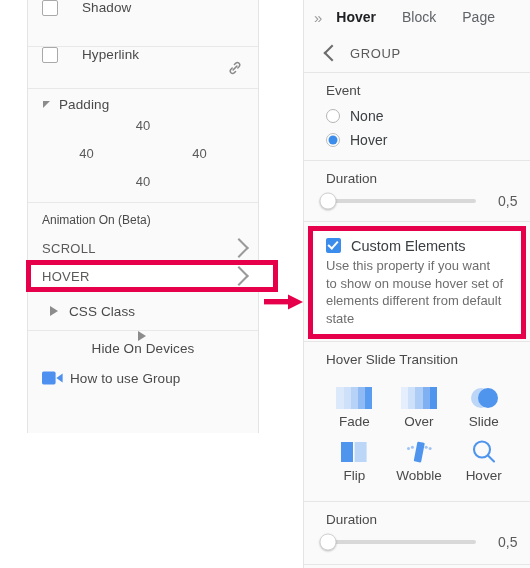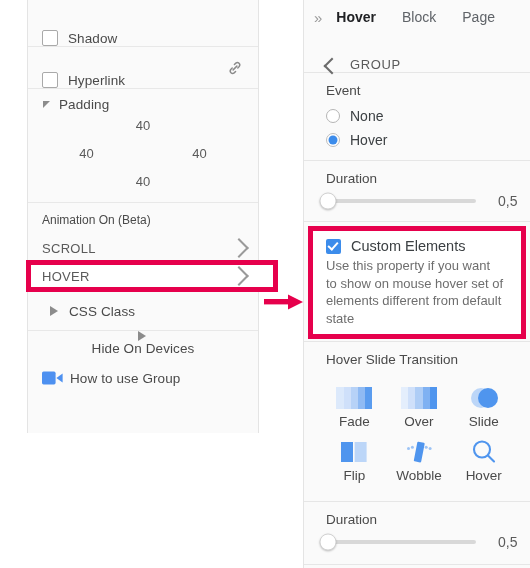--- a/index.html
+++ b/index.html
@@ -18,21 +18,21 @@
     position:absolute;left:27px;top:0;width:232px;height:433px;
     background:#fafafa;
     border-left:1px solid #e4e4e4;
     border-right:1px solid #e4e4e4;
     box-sizing:border-box;
   }
   .lrow{
     position:relative;box-sizing:border-box;
     border-bottom:1px solid #e8e8e8;
     padding:0 14px;
-    display:flex;align-items:flex-end;
+    display:flex;align-items:flex-start;gap:14px;
   }
   .cbox{
     width:14px;height:14px;border:1px solid #a9a9a9;border-radius:2px;
     background:#fff;display:inline-block;flex:none;margin-right:10px;
   }
   .ltxt{font-size:13.5px;color:#4a4a4a;letter-spacing:.1px;}
   .link-icon{position:absolute;right:14px;top:50%;transform:translateY(-50%);
     width:18px;height:18px;color:#8a8a8a;}
 
   
@@ -90,21 +90,21 @@
     background:#fafafa;border-left:1px solid #e4e4e4;box-sizing:border-box;
   }
   .sect{box-sizing:border-box;border-bottom:1px solid #e6e6e6;}
   .tabs{
     display:flex;align-items:center;height:34px;padding:0 8px 0 10px;box-sizing:border-box;gap:0;
   }
   .dchev{font-size:15px;color:#9a9a9a;margin-right:14px;line-height:1;}
   .tab{font-size:14px;color:#5f6368;margin-right:26px;white-space:nowrap;}
   .tab.active{color:#202124;font-weight:bold;}
   .tab:last-child{margin-right:0;}
-  .group-row{display:flex;align-items:flex-end;height:38px;padding-left:22px;box-sizing:border-box;}
+  .group-row{display:flex;align-items:center;height:38px;padding-left:22px;box-sizing:border-box;}
   .chev-l{
     width:10px;height:10px;border-left:2.6px solid #6b6b6b;border-bottom:2.6px solid #6b6b6b;
     transform:rotate(45deg);margin-right:12px;
   }
   .group-lbl{font-size:13px;color:#5a5a5a;letter-spacing:.6px;}
 
   .event-sect{padding:10px 0 8px 22px;}
   .event-title{font-size:13.5px;color:#4a4a4a;margin-bottom:6px;}
   .radio-row{display:flex;align-items:center;height:24px;}
   .rad{width:14px;height:14px;border-radius:50%;border:1.6px solid #b5b5b5;background:#fff;
@@ -124,21 +124,21 @@
     box-shadow:0 1px 2px rgba(0,0,0,.22);}
   .dur-val{font-size:14px;color:#5a5a5a;margin-left:22px;}
 
   
   .custom-wrap{position:relative;}
   .redbox-custom{
     position:absolute;left:4px;top:4px;right:4px;bottom:2px;
     border:5px solid #e6004c;box-sizing:border-box;background:#fff;
   }
   .custom-inner{position:relative;z-index:2;padding:16px 16px 14px 22px;}
-  .ce-head{display:flex;align-items:flex-end;margin-bottom:3px;}
+  .ce-head{display:flex;align-items:flex-start;margin-bottom:3px;}
   .ce-check{
     width:15px;height:15px;border-radius:2px;background:#3c8ceb;margin-right:10px;flex:none;
     position:relative;
   }
   .ce-check::after{
     content:"";position:absolute;left:4.4px;top:1.4px;width:4px;height:8px;
     border-right:2px solid #fff;border-bottom:2px solid #fff;transform:rotate(42deg);
   }
   .ce-title{font-size:14.5px;color:#3c4043;}
   .ce-desc{font-size:13px;color:#6e6e6e;line-height:17.5px;max-width:178px;}

